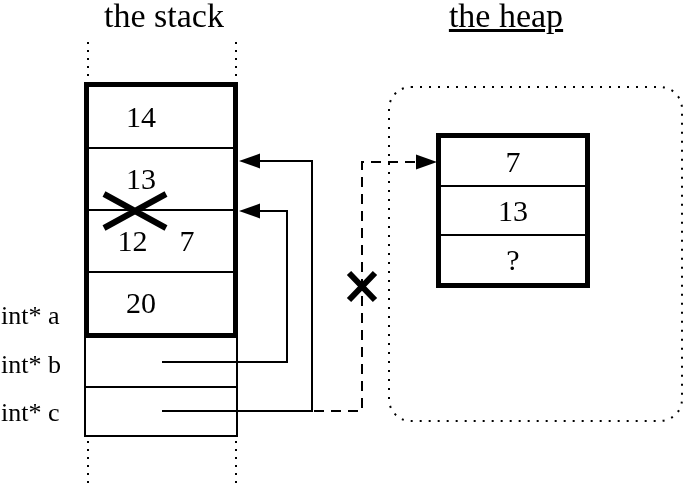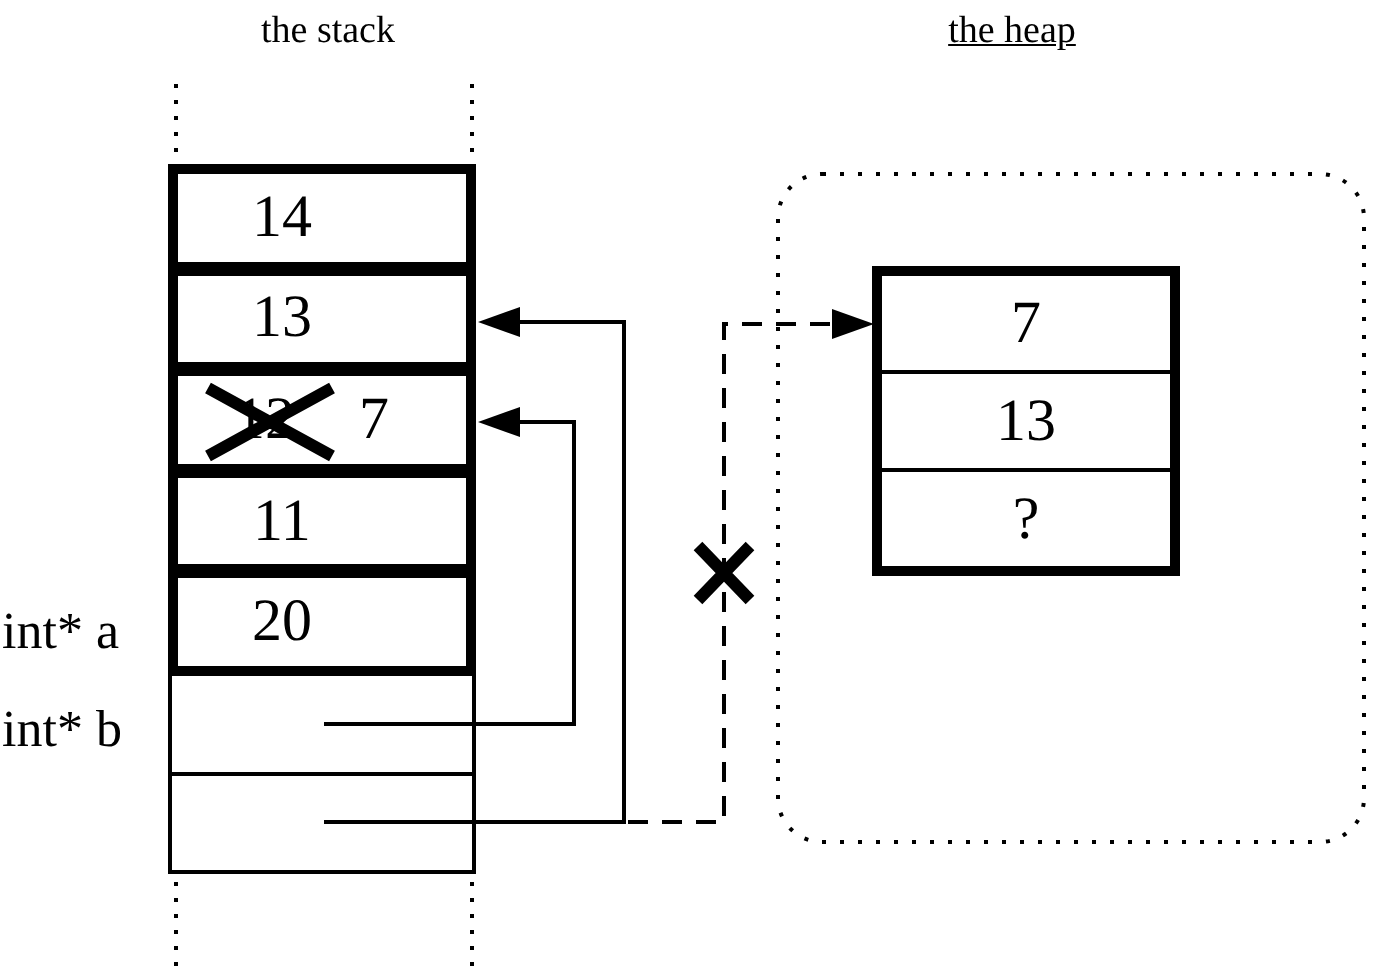--- a/index.html
+++ b/index.html
@@ -14,21 +14,21 @@
     height: 489px;
     background: #ffffff;
     color: #000000;
     overflow: hidden;
   }
   .title {
     position: absolute;
     top: 2px;
     width: 200px;
     text-align: center;
-    font-size: 19px;
+    font-size: 34px;
     line-height: 28px;
     white-space: nowrap;
   }
   .stack-title { left: 64px; }
   .heap-title  { left: 406px; text-decoration: underline; }
 
   .ptr-label {
     position: absolute;
     left: 1px;
     width: 80px;
@@ -51,21 +51,21 @@
     display: flex;
     flex-direction: column;
     background: #fff;
   }
   .stack-box .cell {
     flex: 1 1 0;
     display: flex;
     align-items: center;
     justify-content: center;
     font-size: 30px;
-    border-bottom: 7px solid #000000;
+    border-bottom: 2px solid #000000;
   }
   .stack-box .cell:last-child { border-bottom: none; }
   .stack-box .cell.plain { padding-right: 40px; }
   .stack-box .cell.crossed {
     gap: 32px;
     padding-right: 10px;
   }
 
   .slots-box {
     position: absolute;
@@ -120,34 +120,32 @@
 </head>
 <body>
 
 <div class="canvas">
 
   <div class="title stack-title">the stack</div>
   <div class="title heap-title">the heap</div>
 
   <div class="ptr-label ptr-b">int* b</div>
   <div class="ptr-label ptr-a">int* a</div>
+  <div class="ptr-label ptr-c">int* c</div>
 
   <div class="stack-box">
     <div class="cell plain">
       <span>14</span>
     </div>
     <div class="cell plain">
       <span>13</span>
     </div>
     <div class="cell crossed">
       <span>12</span>
       <span>7</span>
-    </div>
-    <div class="cell plain">
-      <span>11</span>
     </div>
     <div class="cell plain">
       <span>20</span>
     </div>
   </div>
 
   <div class="slots-box">
     <div class="slot"></div>
     <div class="slot"></div>
   </div>

